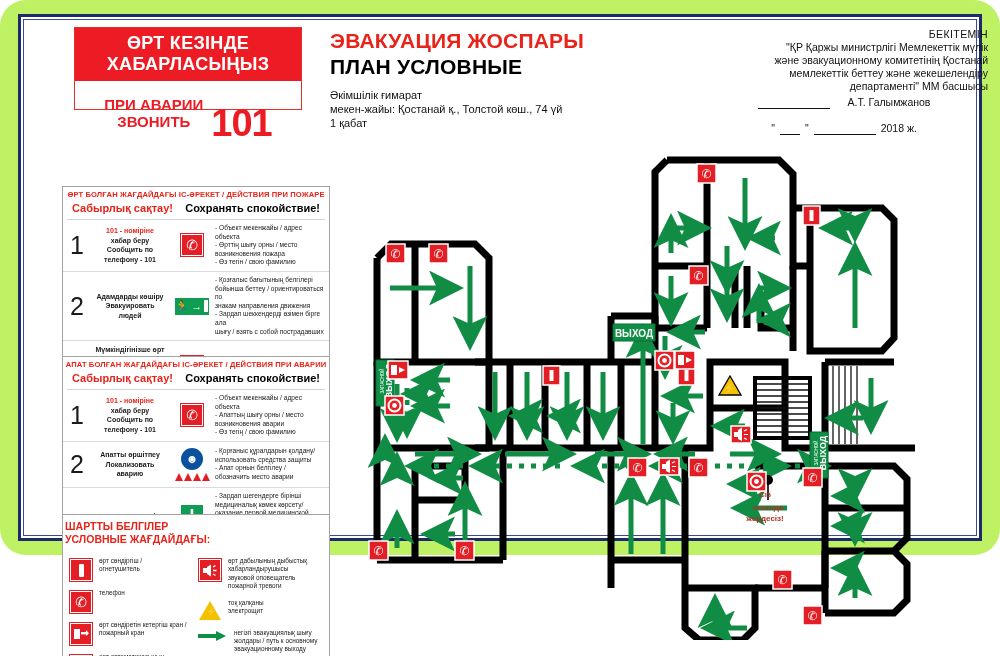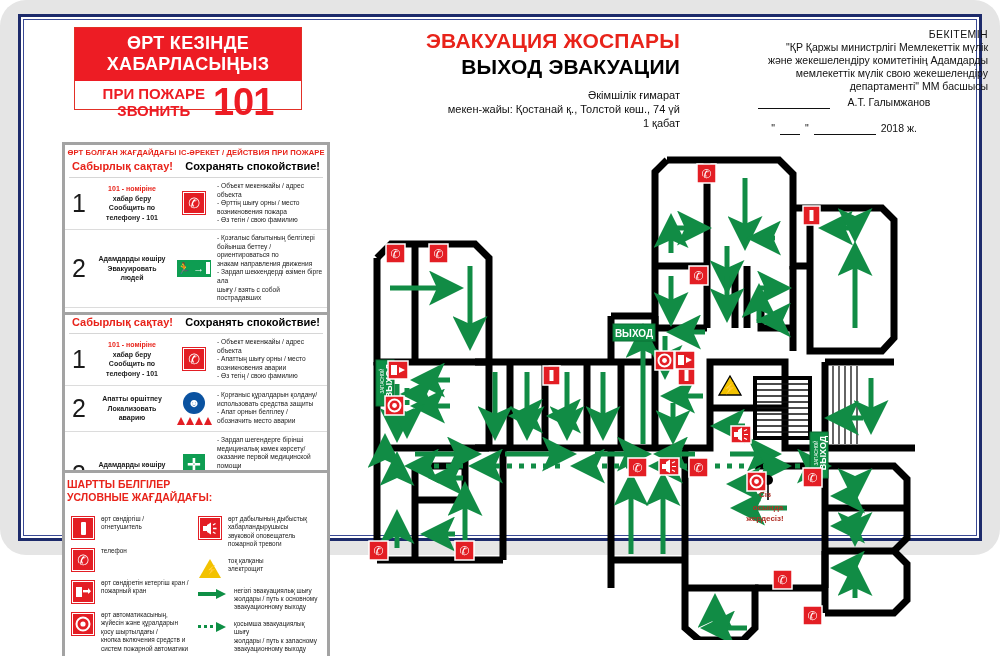--- a/index.html
+++ b/index.html
@@ -6,21 +6,21 @@
   html, body {
     margin: 0; padding: 0;
     width: 1000px; height: 656px;
     background: #ffffff;
     font-family: "Liberation Sans", sans-serif;
     overflow: hidden;
   }
   #page {
     position: relative;
     width: 1000px; height: 555px;
-    background: #e5e5e5;
+    background: #bef264;
     border-radius: 26px;
   }
   
   .frame-outer {
     position: absolute;
     left: 18px; top: 14px; right: 18px; bottom: 14px;
     border: 3px solid #1d2b6b;
     background: #ffffff;
   }
   .frame-inner {
@@ -61,26 +61,27 @@
     font-size: 15px;
     line-height: 17px;
     text-align: center;
   }
   .call-num {
     color: #ed1c24;
     font-weight: bold;
     font-size: 38px;
     line-height: 38px;
     letter-spacing: -1px;
+    margin-top: 21px;
   }
 
   .title-block {
     position: absolute;
     left: 330px; top: 28px; width: 350px;
-    text-align: right;
+    text-align: left;
   }
   .title-kz {
     color: #e8231a;
     font-weight: bold;
     font-size: 21px;
     line-height: 25px;
     letter-spacing: .2px;
   }
   .title-ru {
     color: #000000;
@@ -128,22 +129,23 @@
     font-size: 10.5px;
   }
   .date-blank { display:inline-block; width:20px; border-bottom:1px solid #111; height:10px; }
   .date-blank2 { display:inline-block; width:62px; border-bottom:1px solid #111; height:10px; }
 
   
   .panel {
     position: absolute;
     left: 62px;
     width: 268px;
-    border: 3px solid #a3a3a3;
+    border: 1px solid #a3a3a3;
     background: #ffffff;
+    margin-top: 44px;
   }
   #panel-fire { top: 142px; }
   #panel-accident { top: 312px; }
   #panel-legend { top: 470px; }
 
   .panel-head-1 {
     text-align: center;
     color: #e8231a;
     font-weight: bold;
     font-size: 7.6px;
@@ -309,42 +311,42 @@
 <div class="frame-outer"></div>
 <div class="frame-inner"></div>
 
 <div class="call-block">
   <div class="call-top">
     <div>ӨРТ КЕЗІНДЕ</div>
     <div>ХАБАРЛАСЫҢЫЗ</div>
   </div>
   <div class="call-bot">
     <div class="call-bot-txt">
-      <div>ПРИ ПОЖАРЕ</div>
+      <div>ПРИ АВАРИИ</div>
       <div>ЗВОНИТЬ</div>
     </div>
     <div class="call-num">101</div>
   </div>
 </div>
 
 <div class="title-block">
   <div class="title-kz">ЭВАКУАЦИЯ ЖОСПАРЫ</div>
-  <div class="title-ru">ВЫХОД ЭВАКУАЦИИ</div>
+  <div class="title-ru">ПЛАН УСЛОВНЫЕ</div>
   <div class="title-sub">
     <div>Әкімшілік ғимарат</div>
     <div>мекен-жайы: Қостанай қ., Толстой көш., 74 үй</div>
     <div>1 қабат</div>
   </div>
 </div>
 
 <div class="approve-block">
   <div class="approve-head">БЕКІТЕМІН</div>
   <div>"ҚР Қаржы министрлігі Мемлекеттік мүлік</div>
-  <div>және жекешелендіру комитетінің Адамдарды</div>
-  <div>мемлекеттік мүлік свою жекешелендіру</div>
+  <div>және эвакуационному комитетінің Қостанай</div>
+  <div>мемлекеттік беттеу және жекешелендіру</div>
   <div>департаменті" ММ басшысы</div>
   <div class="approve-sign">
     <span class="sig-line"></span>
     <span>А.Т. Галымжанов</span>
   </div>
   <div class="approve-date">
     <span>"</span>
     <span class="date-blank"></span>
     <span>"</span>
     <span class="date-blank2"></span>
@@ -425,20 +427,21 @@
       <div>- Өртке қарсы қорғау құралдарын</div>
       <div>қолдану / использовать средства</div>
       <div>противопожарной защиты</div>
       <div>- Үй-жайды тоқтан ажыратыңыз /</div>
       <div>обесточить помещение</div>
     </div>
   </div>
 </div>
 
 <div class="panel" id="panel-accident">
+  <div class="panel-head-1">АПАТ БОЛҒАН ЖАҒДАЙДАҒЫ ІС-ӘРЕКЕТ / ДЕЙСТВИЯ ПРИ АВАРИИ</div>
   <div class="panel-head-2">
     <span class="kz">Сабырлық сақтау!</span>
     &nbsp;&nbsp;
     <span class="ru">Сохранять спокойствие!</span>
   </div>
   <div class="hrule"></div>
 
   <div class="step">
     <div class="step-num">1</div>
     <div class="step-act">

